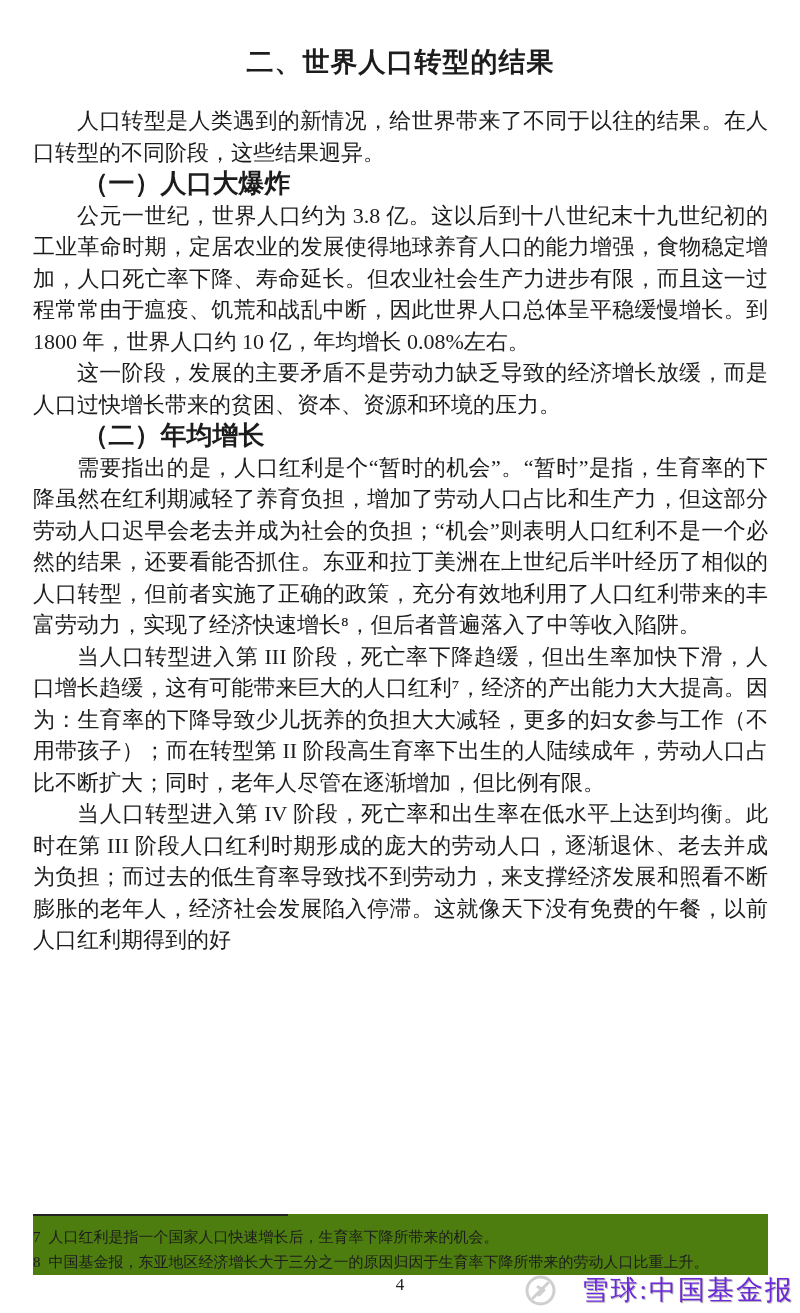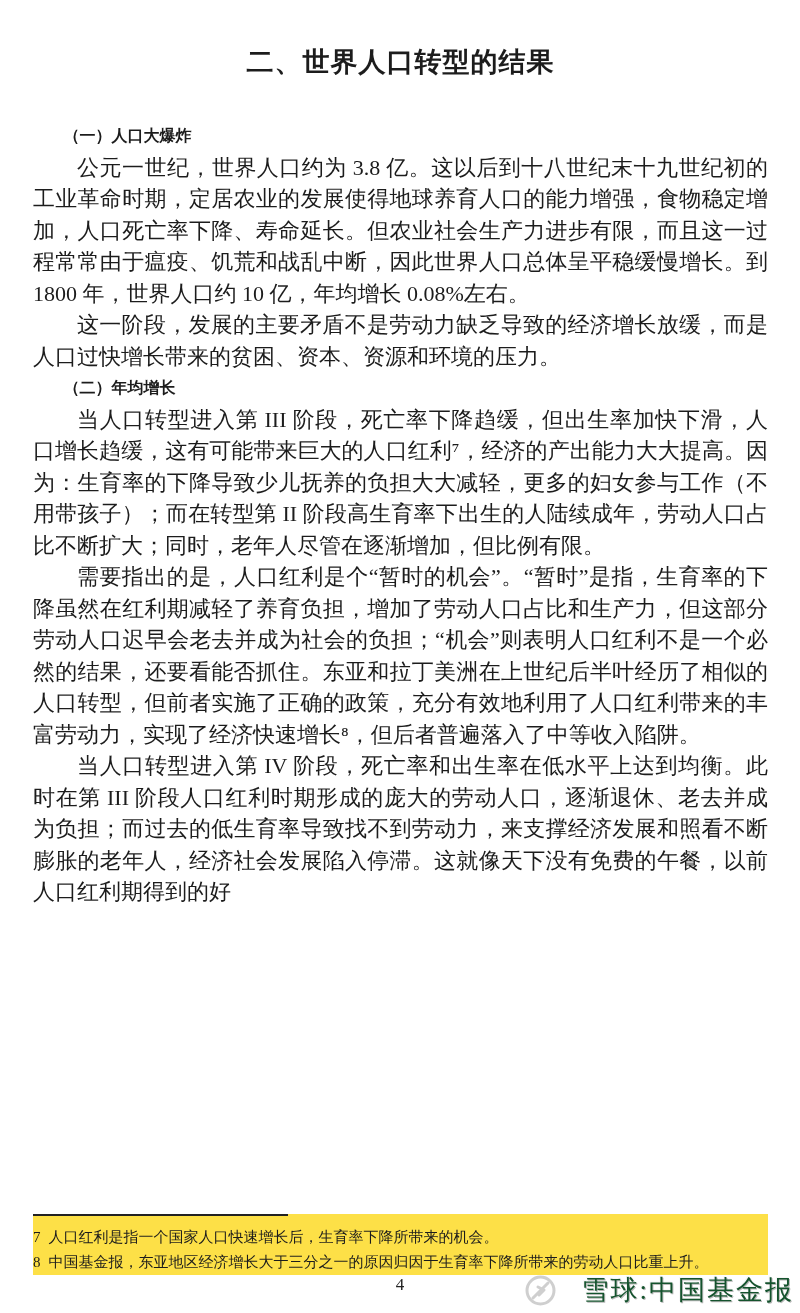--- a/index.html
+++ b/index.html
@@ -14,49 +14,49 @@
     margin: 0 auto;
     background: #ffffff;
     font-family: "Liberation Serif", "DejaVu Serif", serif;
     color: #1c1c1c;
     overflow: hidden;
   }
   .content {
     padding: 44px 32px 0 33px;
   }
   .doc-title {
-    margin: 0 0 40px 0;
+    margin: 0 0 25px 0;
     font-size: 27px;
     line-height: 36px;
     font-weight: bold;
     text-align: center;
     letter-spacing: 1px;
   }
   .para {
     margin: 0;
     font-size: 22px;
     line-height: 31.5px;
     text-align: justify;
     text-indent: 2em;
     text-justify: inter-ideograph;
     word-break: break-all;
   }
   .section-heading {
     margin: 0;
-    font-size: 16px;
+    font-size: 26px;
     line-height: 31.5px;
     font-weight: bold;
     text-indent: 1.9em;
   }
   .footnote-area {
     position: absolute;
     left: 33px;
     top: 1214px;
     width: 735px;
-    background: #fde047;
+    background: #4d7c0f;
   }
   .fn-divider {
     width: 255px;
     height: 0;
     border-top: 2px solid #222222;
     margin: 0 0 9px 0;
   }
   .footnote {
     font-size: 15px;
     line-height: 25px;
@@ -76,45 +76,46 @@
     line-height: 22px;
     color: #222222;
   }
   .watermark {
     position: absolute;
     right: 6px;
     top: 1274px;
     display: flex;
     align-items: center;
     gap: 24px;
-    color: #14532d;
+    color: #6d28d9;
     text-shadow: 1px 1px 0 #b9b9b9, -1px -1px 0 #f7f7f7;
     font-size: 27px;
     line-height: 33px;
     letter-spacing: 2px;
     user-select: none;
   }
   .watermark svg {
     display: block;
   }
 </style>
 </head>
 <body>
 
 <div class="page">
 
   <div class="content">
     <h1 class="doc-title">二、世界人口转型的结果</h1>
 
+    <p class="para">人口转型是人类遇到的新情况，给世界带来了不同于以往的结果。在人口转型的不同阶段，这些结果迥异。</p>
     <h2 class="section-heading">（一）人口大爆炸</h2>
     <p class="para">公元一世纪，世界人口约为 3.8 亿。这以后到十八世纪末十九世纪初的工业革命时期，定居农业的发展使得地球养育人口的能力增强，食物稳定增加，人口死亡率下降、寿命延长。但农业社会生产力进步有限，而且这一过程常常由于瘟疫、饥荒和战乱中断，因此世界人口总体呈平稳缓慢增长。到 1800 年，世界人口约 10 亿，年均增长 0.08%左右。</p>
     <p class="para">这一阶段，发展的主要矛盾不是劳动力缺乏导致的经济增长放缓，而是人口过快增长带来的贫困、资本、资源和环境的压力。</p>
     <h2 class="section-heading">（二）年均增长</h2>
+    <p class="para">需要指出的是，人口红利是个“暂时的机会”。“暂时”是指，生育率的下降虽然在红利期减轻了养育负担，增加了劳动人口占比和生产力，但这部分劳动人口迟早会老去并成为社会的负担；“机会”则表明人口红利不是一个必然的结果，还要看能否抓住。东亚和拉丁美洲在上世纪后半叶经历了相似的人口转型，但前者实施了正确的政策，充分有效地利用了人口红利带来的丰富劳动力，实现了经济快速增长⁸，但后者普遍落入了中等收入陷阱。</p>
     <p class="para">当人口转型进入第 III 阶段，死亡率下降趋缓，但出生率加快下滑，人口增长趋缓，这有可能带来巨大的人口红利⁷，经济的产出能力大大提高。因为：生育率的下降导致少儿抚养的负担大大减轻，更多的妇女参与工作（不用带孩子）；而在转型第 II 阶段高生育率下出生的人陆续成年，劳动人口占比不断扩大；同时，老年人尽管在逐渐增加，但比例有限。</p>
-    <p class="para">需要指出的是，人口红利是个“暂时的机会”。“暂时”是指，生育率的下降虽然在红利期减轻了养育负担，增加了劳动人口占比和生产力，但这部分劳动人口迟早会老去并成为社会的负担；“机会”则表明人口红利不是一个必然的结果，还要看能否抓住。东亚和拉丁美洲在上世纪后半叶经历了相似的人口转型，但前者实施了正确的政策，充分有效地利用了人口红利带来的丰富劳动力，实现了经济快速增长⁸，但后者普遍落入了中等收入陷阱。</p>
     <p class="para">当人口转型进入第 IV 阶段，死亡率和出生率在低水平上达到均衡。此时在第 III 阶段人口红利时期形成的庞大的劳动人口，逐渐退休、老去并成为负担；而过去的低生育率导致找不到劳动力，来支撑经济发展和照看不断膨胀的老年人，经济社会发展陷入停滞。这就像天下没有免费的午餐，以前人口红利期得到的好</p>
   </div>
 
   <div class="footnote-area">
     <div class="fn-divider"></div>
     <div class="footnote">
       <span class="fn-marker">7</span><span>人口红利是指一个国家人口快速增长后，生育率下降所带来的机会。</span>
     </div>
     <div class="footnote">
       <span class="fn-marker">8</span><span>中国基金报，东亚地区经济增长大于三分之一的原因归因于生育率下降所带来的劳动人口比重上升。</span>

